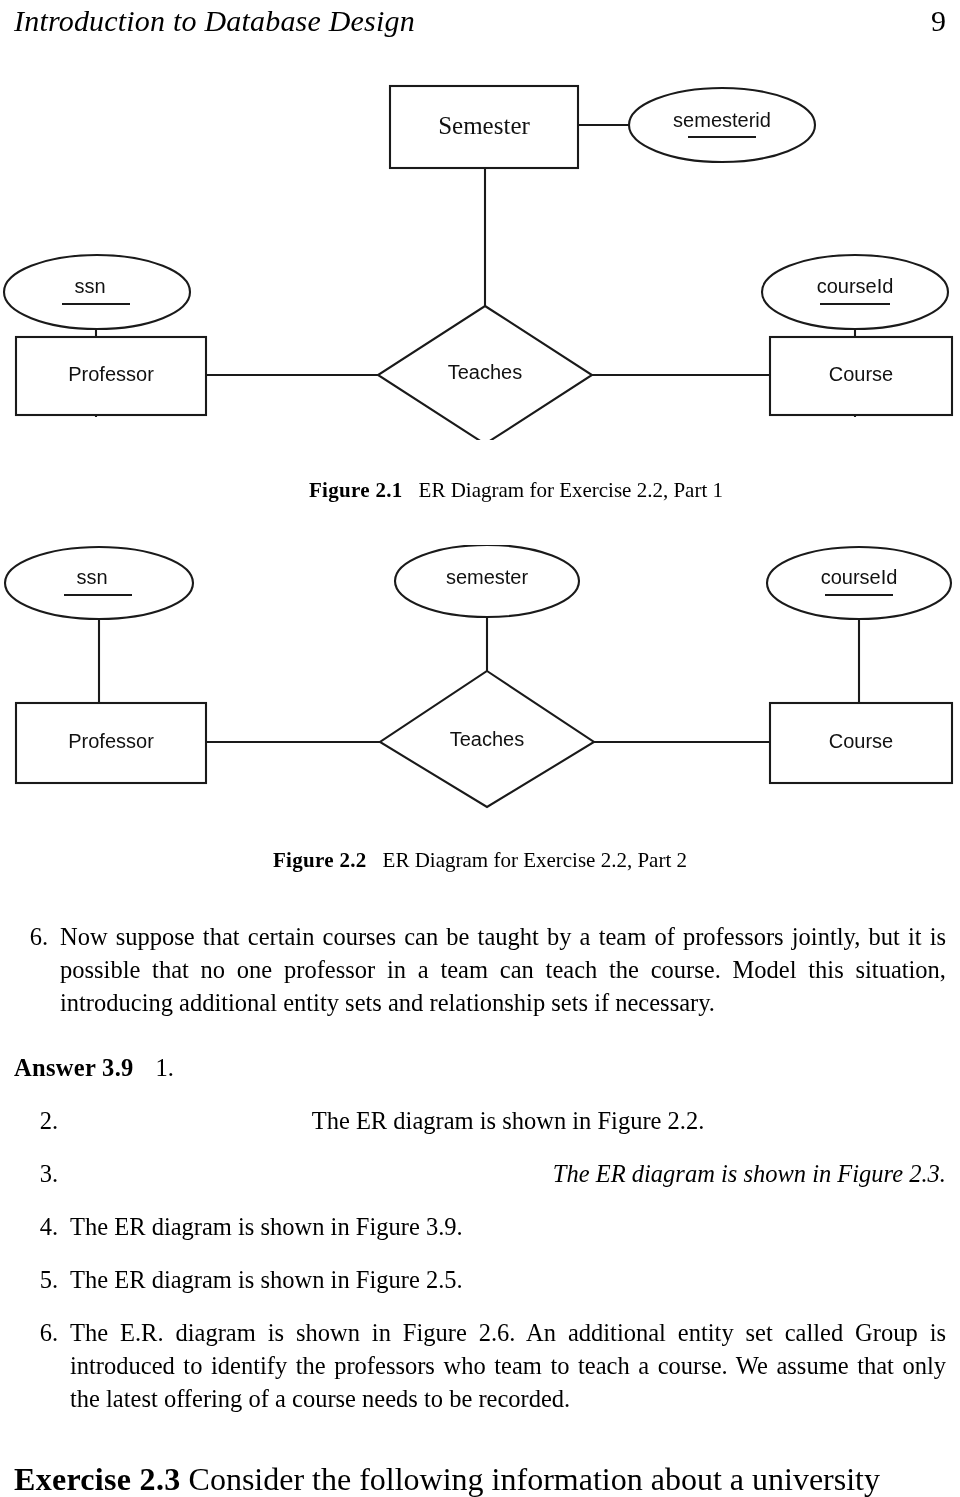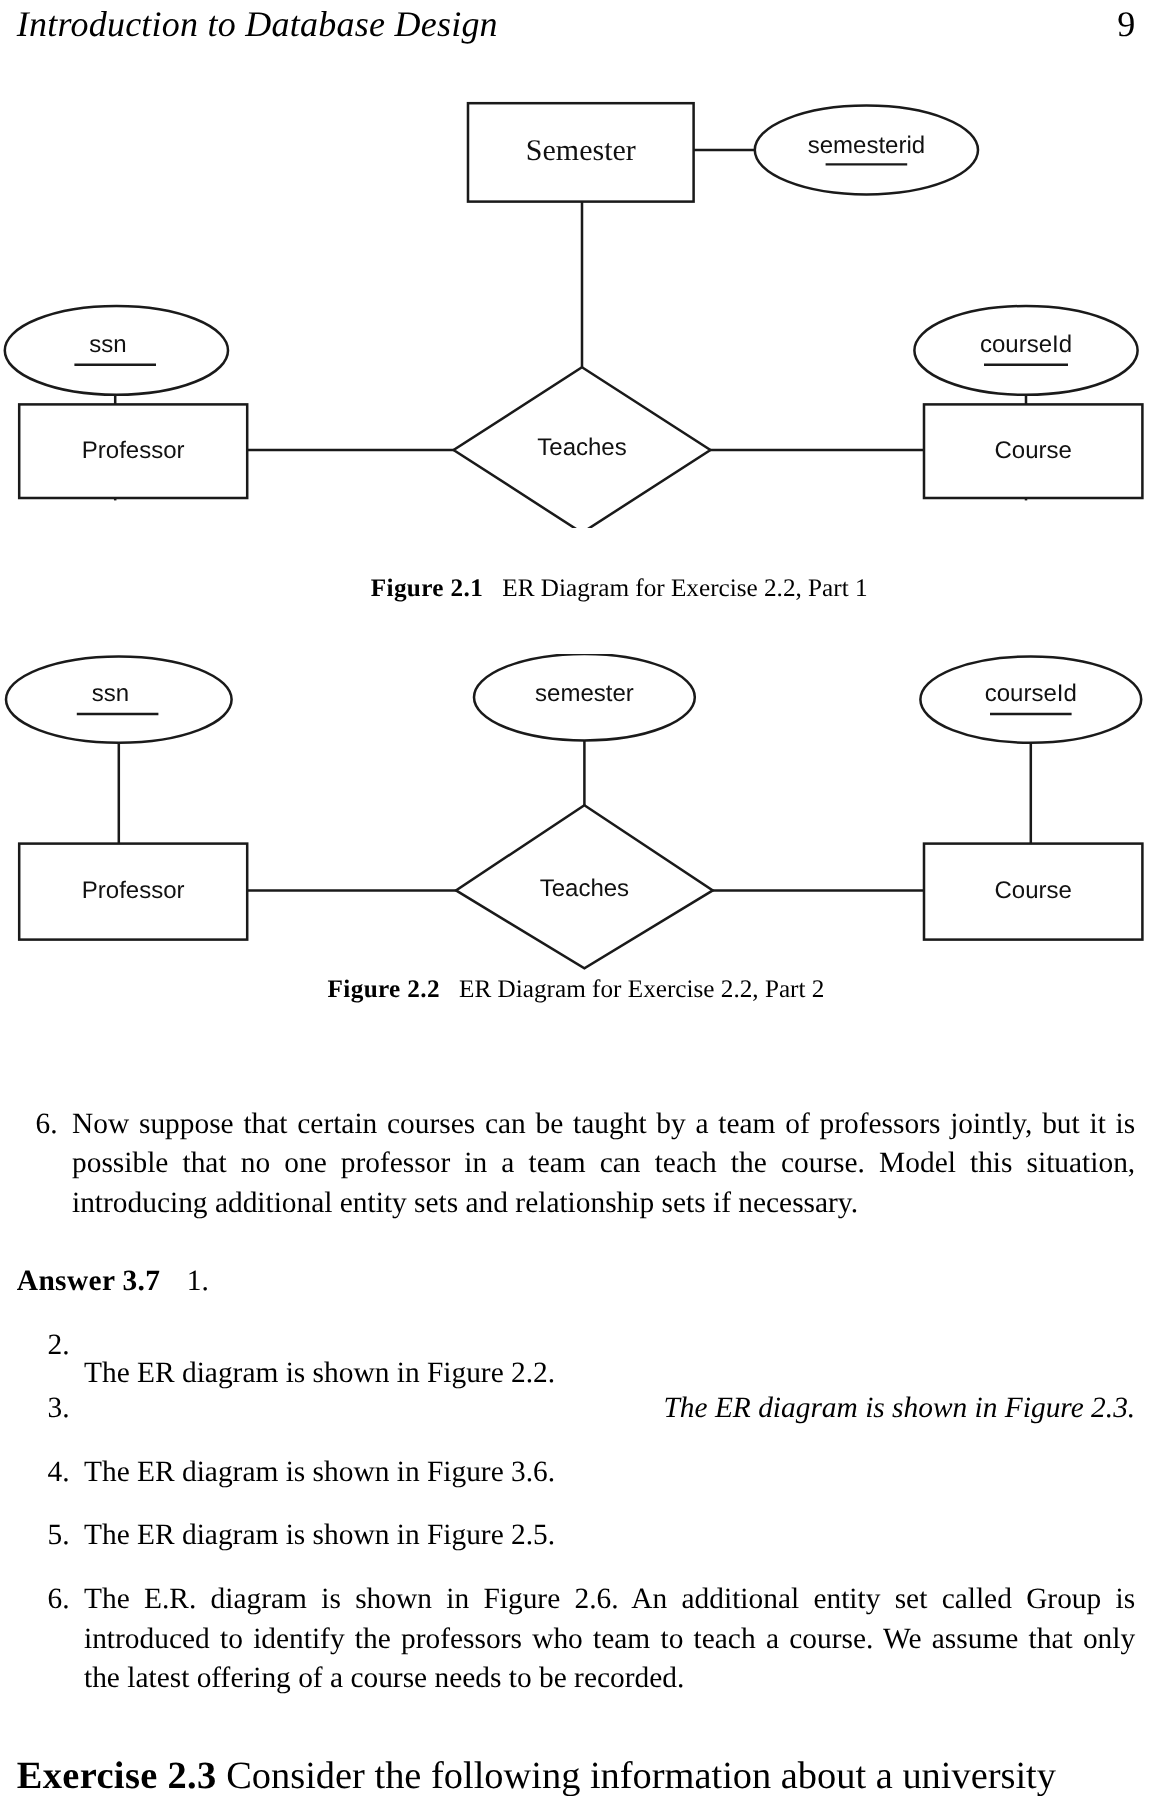--- a/index.html
+++ b/index.html
@@ -201,47 +201,47 @@
     <text class="er-label" x="111" y="198">Professor</text>
 
     <polygon class="er-shape" points="487,126 594,197 487,262 380,197"></polygon>
     <text class="er-label" x="487" y="196">Teaches</text>
 
     <rect class="er-shape" x="770" y="158" width="182" height="80"></rect>
     <text class="er-label" x="861" y="198">Course</text>
   </svg>
 </div>
 
-<div class="figcaption" style="top:812px;">
+<div class="figcaption" style="top:848px;">
   <span class="fig-num">Figure 2.2</span><span class="fig-text">ER Diagram for Exercise 2.2, Part 2</span>
 </div>
 
 <div class="list-item" style="left:14px; top:920px; width:932px;">
   <span class="list-marker" style="width:34px; margin-right:12px;">6.</span>
   <span class="list-body">Now suppose that certain courses can be taught by a team of professors jointly, but it is possible that no one professor in a team can teach the course. Model this situation, introducing additional entity sets and relationship sets if necessary.</span>
 </div>
 
 <div class="answer-row" style="left:14px; top:1051px;">
-  <span class="answer-label">Answer 3.7</span>
+  <span class="answer-label">Answer 3.9</span>
   <span class="answer-marker">1.</span>
 </div>
 
 <div class="list-item" style="left:28px; top:1104px; width:918px;">
   <span class="list-marker" style="width:30px; margin-right:12px;">2.</span>
-  <span class="list-body" style="text-align:left;margin-top:24px;">The ER diagram is shown in Figure 2.2.</span>
+  <span class="list-body" style="text-align:center;">The ER diagram is shown in Figure 2.2.</span>
 </div>
 
 <div class="list-item" style="left:28px; top:1157px; width:918px;">
   <span class="list-marker" style="width:30px; margin-right:12px;">3.</span>
   <span class="list-body" style="text-align:right;font-style:italic;">The ER diagram is shown in Figure 2.3.</span>
 </div>
 
 <div class="list-item" style="left:28px; top:1210px; width:918px;">
   <span class="list-marker" style="width:30px; margin-right:12px;">4.</span>
-  <span class="list-body" style="text-align:left;">The ER diagram is shown in Figure 3.6.</span>
+  <span class="list-body" style="text-align:left;">The ER diagram is shown in Figure 3.9.</span>
 </div>
 
 <div class="list-item" style="left:28px; top:1263px; width:918px;">
   <span class="list-marker" style="width:30px; margin-right:12px;">5.</span>
   <span class="list-body" style="text-align:left;">The ER diagram is shown in Figure 2.5.</span>
 </div>
 
 <div class="list-item" style="left:28px; top:1316px; width:918px;">
   <span class="list-marker" style="width:30px; margin-right:12px;">6.</span>
   <span class="list-body">The E.R. diagram is shown in Figure 2.6. An additional entity set called Group is introduced to identify the professors who team to teach a course. We assume that only the latest offering of a course needs to be recorded.</span>

